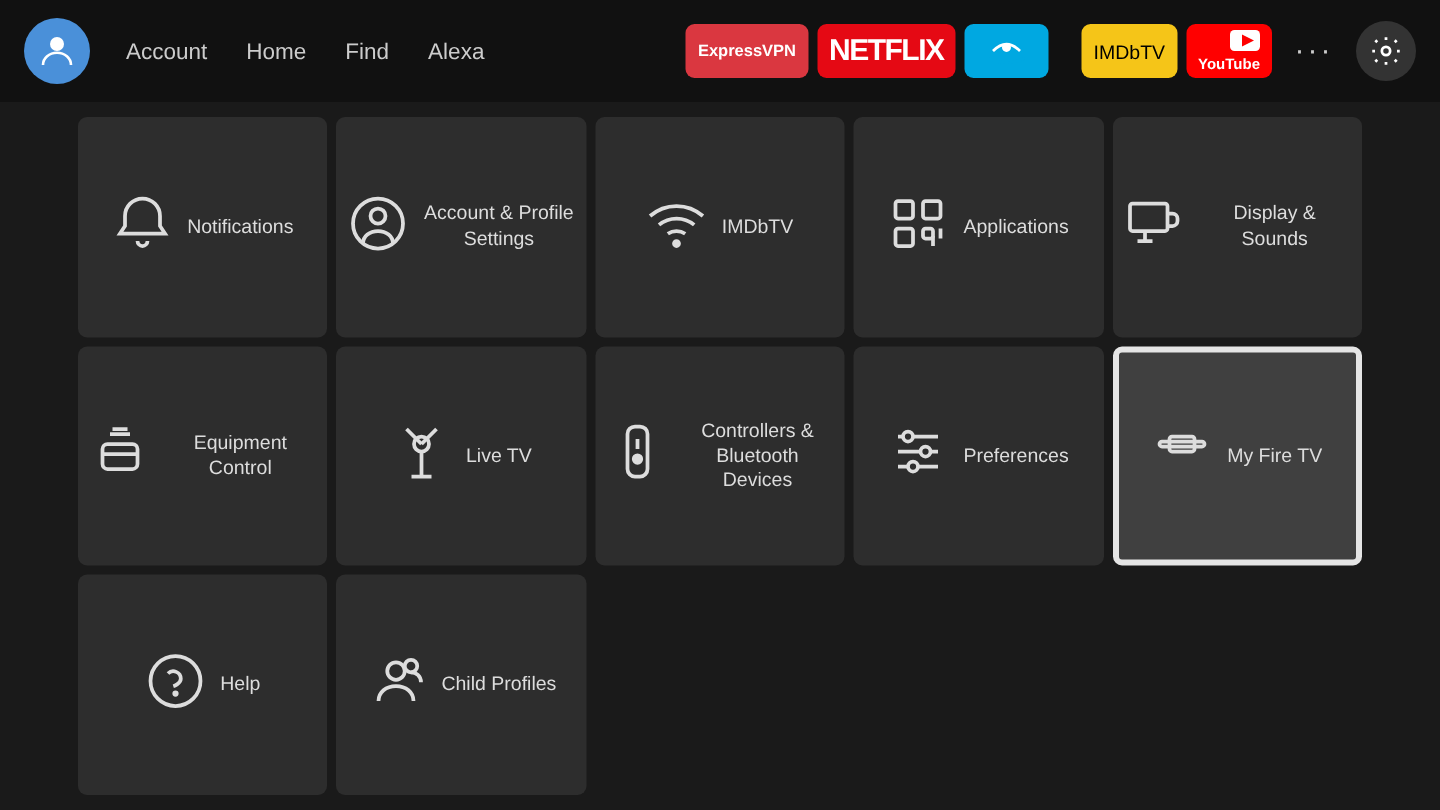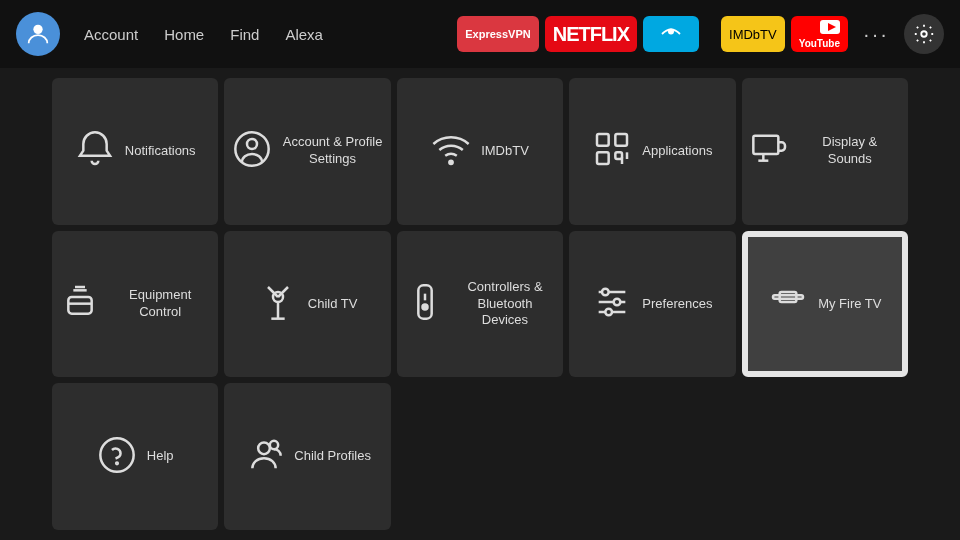--- a/index.html
+++ b/index.html
@@ -105,21 +105,21 @@
       display: flex;
       align-items: center;
       justify-content: center;
       cursor: pointer;
       gap: 10px;
       padding: 28px 8px;
       position: relative;
     }
     .grid-item.selected {
       background: #404040;
-      border: 6px solid #e5e5e5;
+      border: 4px solid #e5e5e5;
     }
     .grid-item svg {
       width: 40px;
       height: 40px;
       stroke: #ddd;
       fill: none;
       stroke-width: 1.5;
     }
     .grid-label {
       font-size: 13px;
@@ -227,21 +227,21 @@
         </svg></div>
       <span class="grid-label">Equipment Control</span>
     </div>
     <div class="grid-item">
       <div><svg viewBox="0 0 24 24">
           <circle cx="12" cy="9" r="3"></circle>
           <path d="M6 3l6 6M18 3l-6 6"></path>
           <line x1="12" y1="12" x2="12" y2="22"></line>
           <line x1="8" y1="22" x2="16" y2="22"></line>
         </svg></div>
-      <span class="grid-label">Child TV</span>
+      <span class="grid-label">Live TV</span>
     </div>
     <div class="grid-item">
       <div><svg viewBox="0 0 24 24">
           <rect x="8" y="2" width="8" height="20" rx="3"></rect>
           <line x1="12" y1="7" x2="12" y2="11"></line>
           <circle cx="12" cy="15" r="1.5" fill="#ddd"></circle>
         </svg></div>
       <span class="grid-label">Controllers &amp; Bluetooth Devices</span>
     </div>
     <div class="grid-item">

